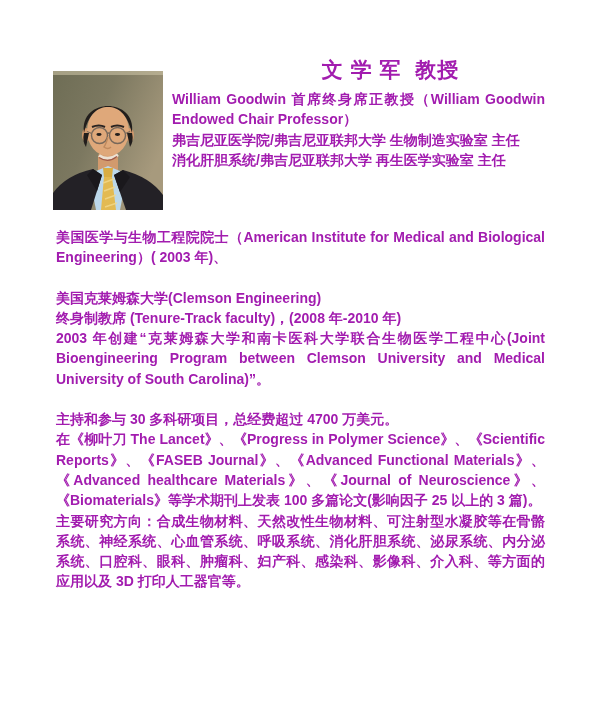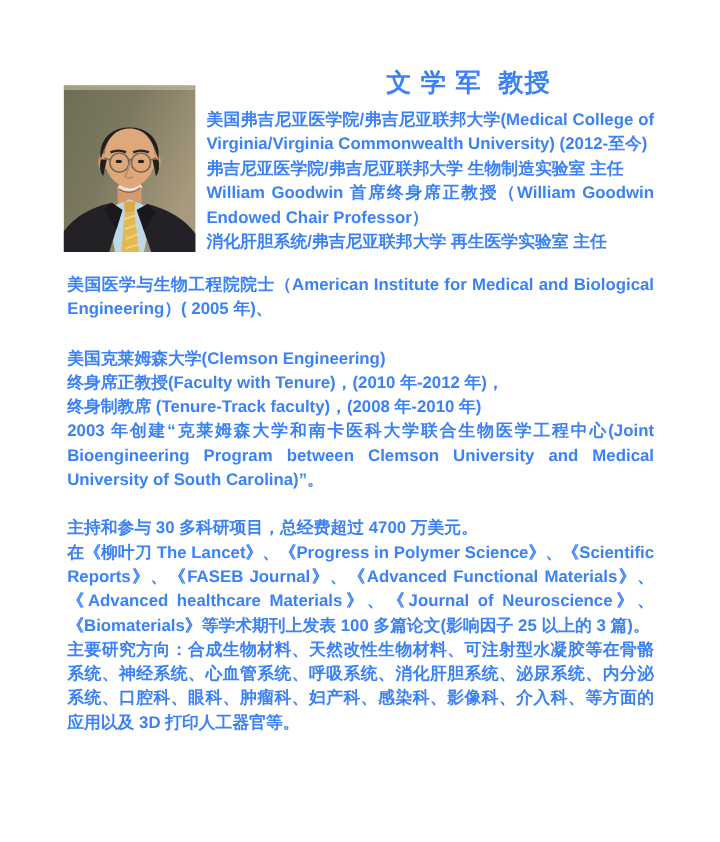--- a/index.html
+++ b/index.html
@@ -2,21 +2,21 @@
 <html lang="zh"><head>
 <meta charset="utf-8">
 <style>
   html,body { margin:0; padding:0; background:#ffffff; }
   .page {
     position:relative;
     width:600px; height:702px;
     background:#ffffff;
     font-family:"Liberation Sans","DejaVu Sans",sans-serif;
     font-weight:700;
-    color:#3b82f6;
+    color:#a21caf;
     overflow:hidden;
     text-decoration:underline;
   }
   .title {
     position:absolute;
     top:57px; left:172px; right:55px;
     margin:0;
     font-size:21px;
     line-height:26px;
     text-align:center;
@@ -102,33 +102,31 @@
       <path d="M38.7,62.5 L34,60.5 M72.3,62.5 L77,60.5" stroke="#78685a" stroke-width="1.2" fill="none"></path>
 
       <path d="M55,66 Q53,73 51,76 Q55,79 58,76" stroke="#c08a5e" stroke-width="1.4" fill="none"></path>
 
       <path d="M46,84.5 Q55,90.5 65,83.8" stroke="#ece0d2" stroke-width="3" fill="none"></path>
       <path d="M46,86.5 Q55,92.5 64,85.5" stroke="#a05a48" stroke-width="1.2" fill="none"></path>
     </svg>
   </div>
 
   <div class="header-text">
-    <p>美国弗吉尼亚医学院/弗吉尼亚联邦大学(Medical College of Virginia/Virginia Commonwealth University)  (2012-至今)</p>
+    <p>William Goodwin 首席终身席正教授（William Goodwin Endowed Chair Professor）</p>
     <p>弗吉尼亚医学院/弗吉尼亚联邦大学 生物制造实验室 主任</p>
-    <p>William Goodwin 首席终身席正教授（William Goodwin Endowed Chair Professor）</p>
     <p>消化肝胆系统/弗吉尼亚联邦大学 再生医学实验室 主任</p>
   </div>
 
   <div class="bio-body">
     <div class="section">
-      <p>美国医学与生物工程院院士（American Institute for Medical and Biological Engineering）( 2005 年)、</p>
+      <p>美国医学与生物工程院院士（American Institute for Medical and Biological Engineering）( 2003 年)、</p>
     </div>
     <div class="section">
       <p>美国克莱姆森大学(Clemson Engineering)</p>
-      <p>终身席正教授(Faculty with Tenure)，(2010 年-2012 年)，</p>
       <p>终身制教席 (Tenure-Track faculty)，(2008 年-2010 年)</p>
       <p>2003 年创建“克莱姆森大学和南卡医科大学联合生物医学工程中心(Joint Bioengineering Program between Clemson University and Medical University of South Carolina)”。</p>
     </div>
     <div class="section">
       <p>主持和参与 30 多科研项目，总经费超过 4700 万美元。</p>
       <p>在《柳叶刀 The Lancet》、《Progress in Polymer Science》、《Scientific Reports》、《FASEB Journal》、《Advanced Functional Materials》、《Advanced healthcare Materials》、《Journal of Neuroscience》、《Biomaterials》等学术期刊上发表 100 多篇论文(影响因子 25 以上的 3 篇)。</p>
       <p>主要研究方向：合成生物材料、天然改性生物材料、可注射型水凝胶等在骨骼系统、神经系统、心血管系统、呼吸系统、消化肝胆系统、泌尿系统、内分泌系统、口腔科、眼科、肿瘤科、妇产科、感染科、影像科、介入科、等方面的应用以及 3D 打印人工器官等。</p>
     </div>
   </div>
 

